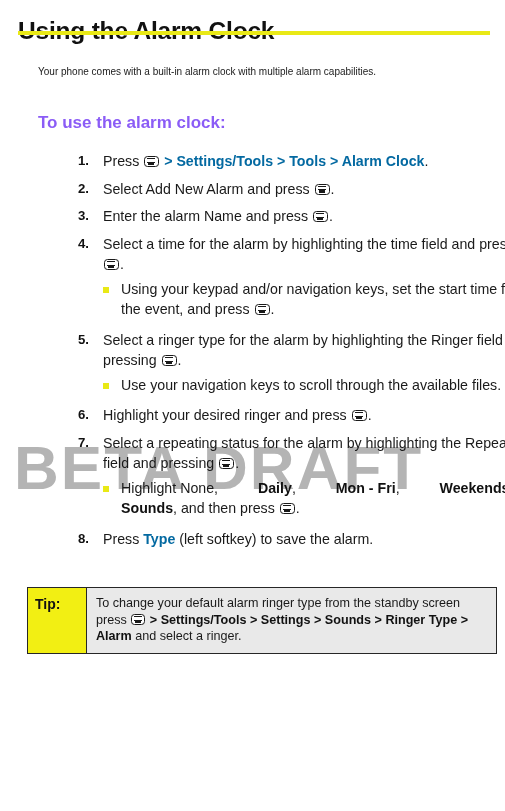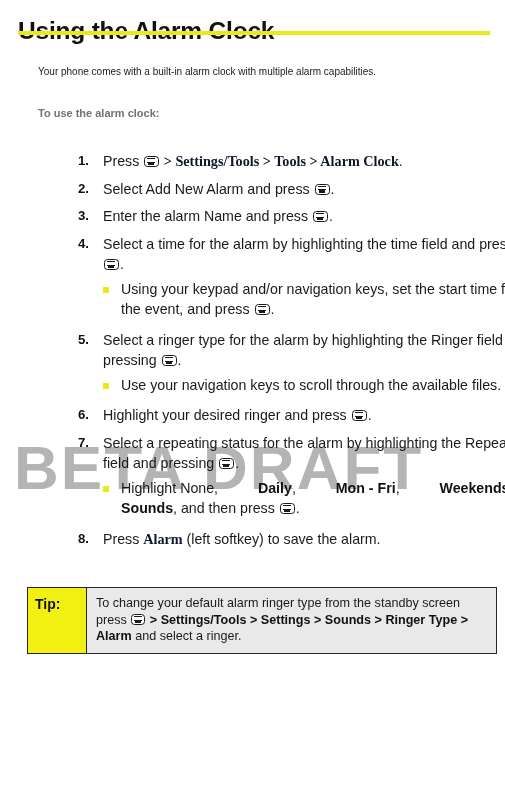--- a/index.html
+++ b/index.html
@@ -66,23 +66,23 @@
     top: 52px;
     width: 458px;
     font-size: 10px;
     line-height: 20px;
     color: #1a1a1a;
   }
   #lead-in {
     position: absolute;
     left: 38px;
     top: 96px;
-    font-size: 11px;
-    font-weight: 700;
-    color: #737373;
+    font-size: 17px;
+    font-weight: 700;
+    color: #8b5cf6;
   }
 
   
   #steps {
     position: absolute;
     left: 38px;
     top: 135px;
     width: 462px;
   }
   .step {
@@ -97,21 +97,21 @@
     font-weight: 700;
     line-height: 20px;
     color: #111111;
   }
   .step-body {
     flex: 1 1 auto;
     font-size: 14.2px;
     line-height: 20.5px;
     color: #1a1a1a;
   }
-  .step-body b { font-weight: 700; color:#0f172a;font-family:Liberation Serif, serif; }
+  .step-body b { font-weight: 700; color:#0369a1; }
 
   
   .subs { margin: 4px 0 3px 0; }
   .sub {
     display: flex;
     align-items: flex-start;
     margin-bottom: 3px;
   }
   .sub-bullet {
     flex: 0 0 18px;
@@ -307,21 +307,21 @@
                 <i></i>
               </span>
               <div class="sub-text">Highlight None, <b>Daily</b>, <b>Mon - Fri</b>, <b>Weekends or Sounds</b>, and then press <span class="okkey"></span>.</div>
             </div>
           </div>
         </div>
       </li>
       <li class="step" style="list-style: none;">
         <span class="step-num">8.</span>
         <div style="flex: 1 1 auto;">
-          <div class="step-body">Press <b>Alarm</b> (left softkey) to save the alarm.</div>
+          <div class="step-body">Press <b>Type</b> (left softkey) to save the alarm.</div>
         </div>
       </li>
     </ol>
 
   <div id="tip-box">
     <div id="tip-label-cell">
       <span id="tip-label">Tip:</span>
     </div>
     <div id="tip-content-cell">
       <div id="tip-text">To change your default alarm ringer type from the standby screen press <span class="okkey small"></span><b> &gt; Settings/Tools &gt; Settings &gt; Sounds &gt; Ringer Type &gt; Alarm</b>  and select a ringer.</div>

